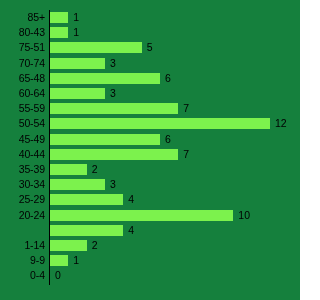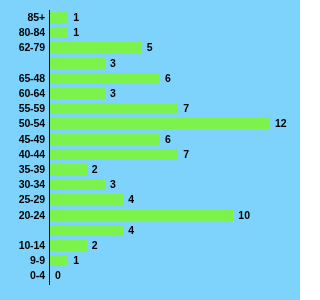--- a/index.html
+++ b/index.html
@@ -67,49 +67,50 @@
     left: 49px;
     top: 10px;
     width: 1.4px;
     height: 275px;
     background: #000000;
   }
 </style>
 </head>
 <body>
 
-<div id="chart-root" style="background: #7dd3fc; font-weight: bold;">
+<div id="chart-root" style="background: #15803d;">
 
   <div id="plot-area">
 
     <div class="row">
       <span class="cat-label">85+</span>
       <span class="bar-wrap">
         <span class="bar" style="width: 18.33px; background: rgb(124, 242, 77);"></span>
         <span class="val-label">1</span>
       </span>
     </div>
 
     <div class="row">
-      <span class="cat-label">80-84</span>
+      <span class="cat-label">80-43</span>
       <span class="bar-wrap">
         <span class="bar" style="width: 18.33px; background: rgb(124, 242, 77);"></span>
         <span class="val-label">1</span>
       </span>
     </div>
 
     <div class="row">
-      <span class="cat-label">62-79</span>
+      <span class="cat-label">75-51</span>
       <span class="bar-wrap">
         <span class="bar" style="width: 91.67px; background: rgb(124, 242, 77);"></span>
         <span class="val-label">5</span>
       </span>
     </div>
 
     <div class="row">
+      <span class="cat-label">70-74</span>
       <span class="bar-wrap">
         <span class="bar" style="width: 55px; background: rgb(124, 242, 77);"></span>
         <span class="val-label">3</span>
       </span>
     </div>
 
     <div class="row">
       <span class="cat-label">65-48</span>
       <span class="bar-wrap">
         <span class="bar" style="width: 110px; background: rgb(124, 242, 77);"></span>
@@ -190,21 +191,21 @@
     </div>
 
     <div class="row">
       <span class="bar-wrap">
         <span class="bar" style="width: 73.33px; background: rgb(124, 242, 77);"></span>
         <span class="val-label">4</span>
       </span>
     </div>
 
     <div class="row">
-      <span class="cat-label">10-14</span>
+      <span class="cat-label">1-14</span>
       <span class="bar-wrap">
         <span class="bar" style="width: 36.67px; background: rgb(124, 242, 77);"></span>
         <span class="val-label">2</span>
       </span>
     </div>
 
     <div class="row">
       <span class="cat-label">9-9</span>
       <span class="bar-wrap">
         <span class="bar" style="width: 18.33px; background: rgb(124, 242, 77);"></span>

